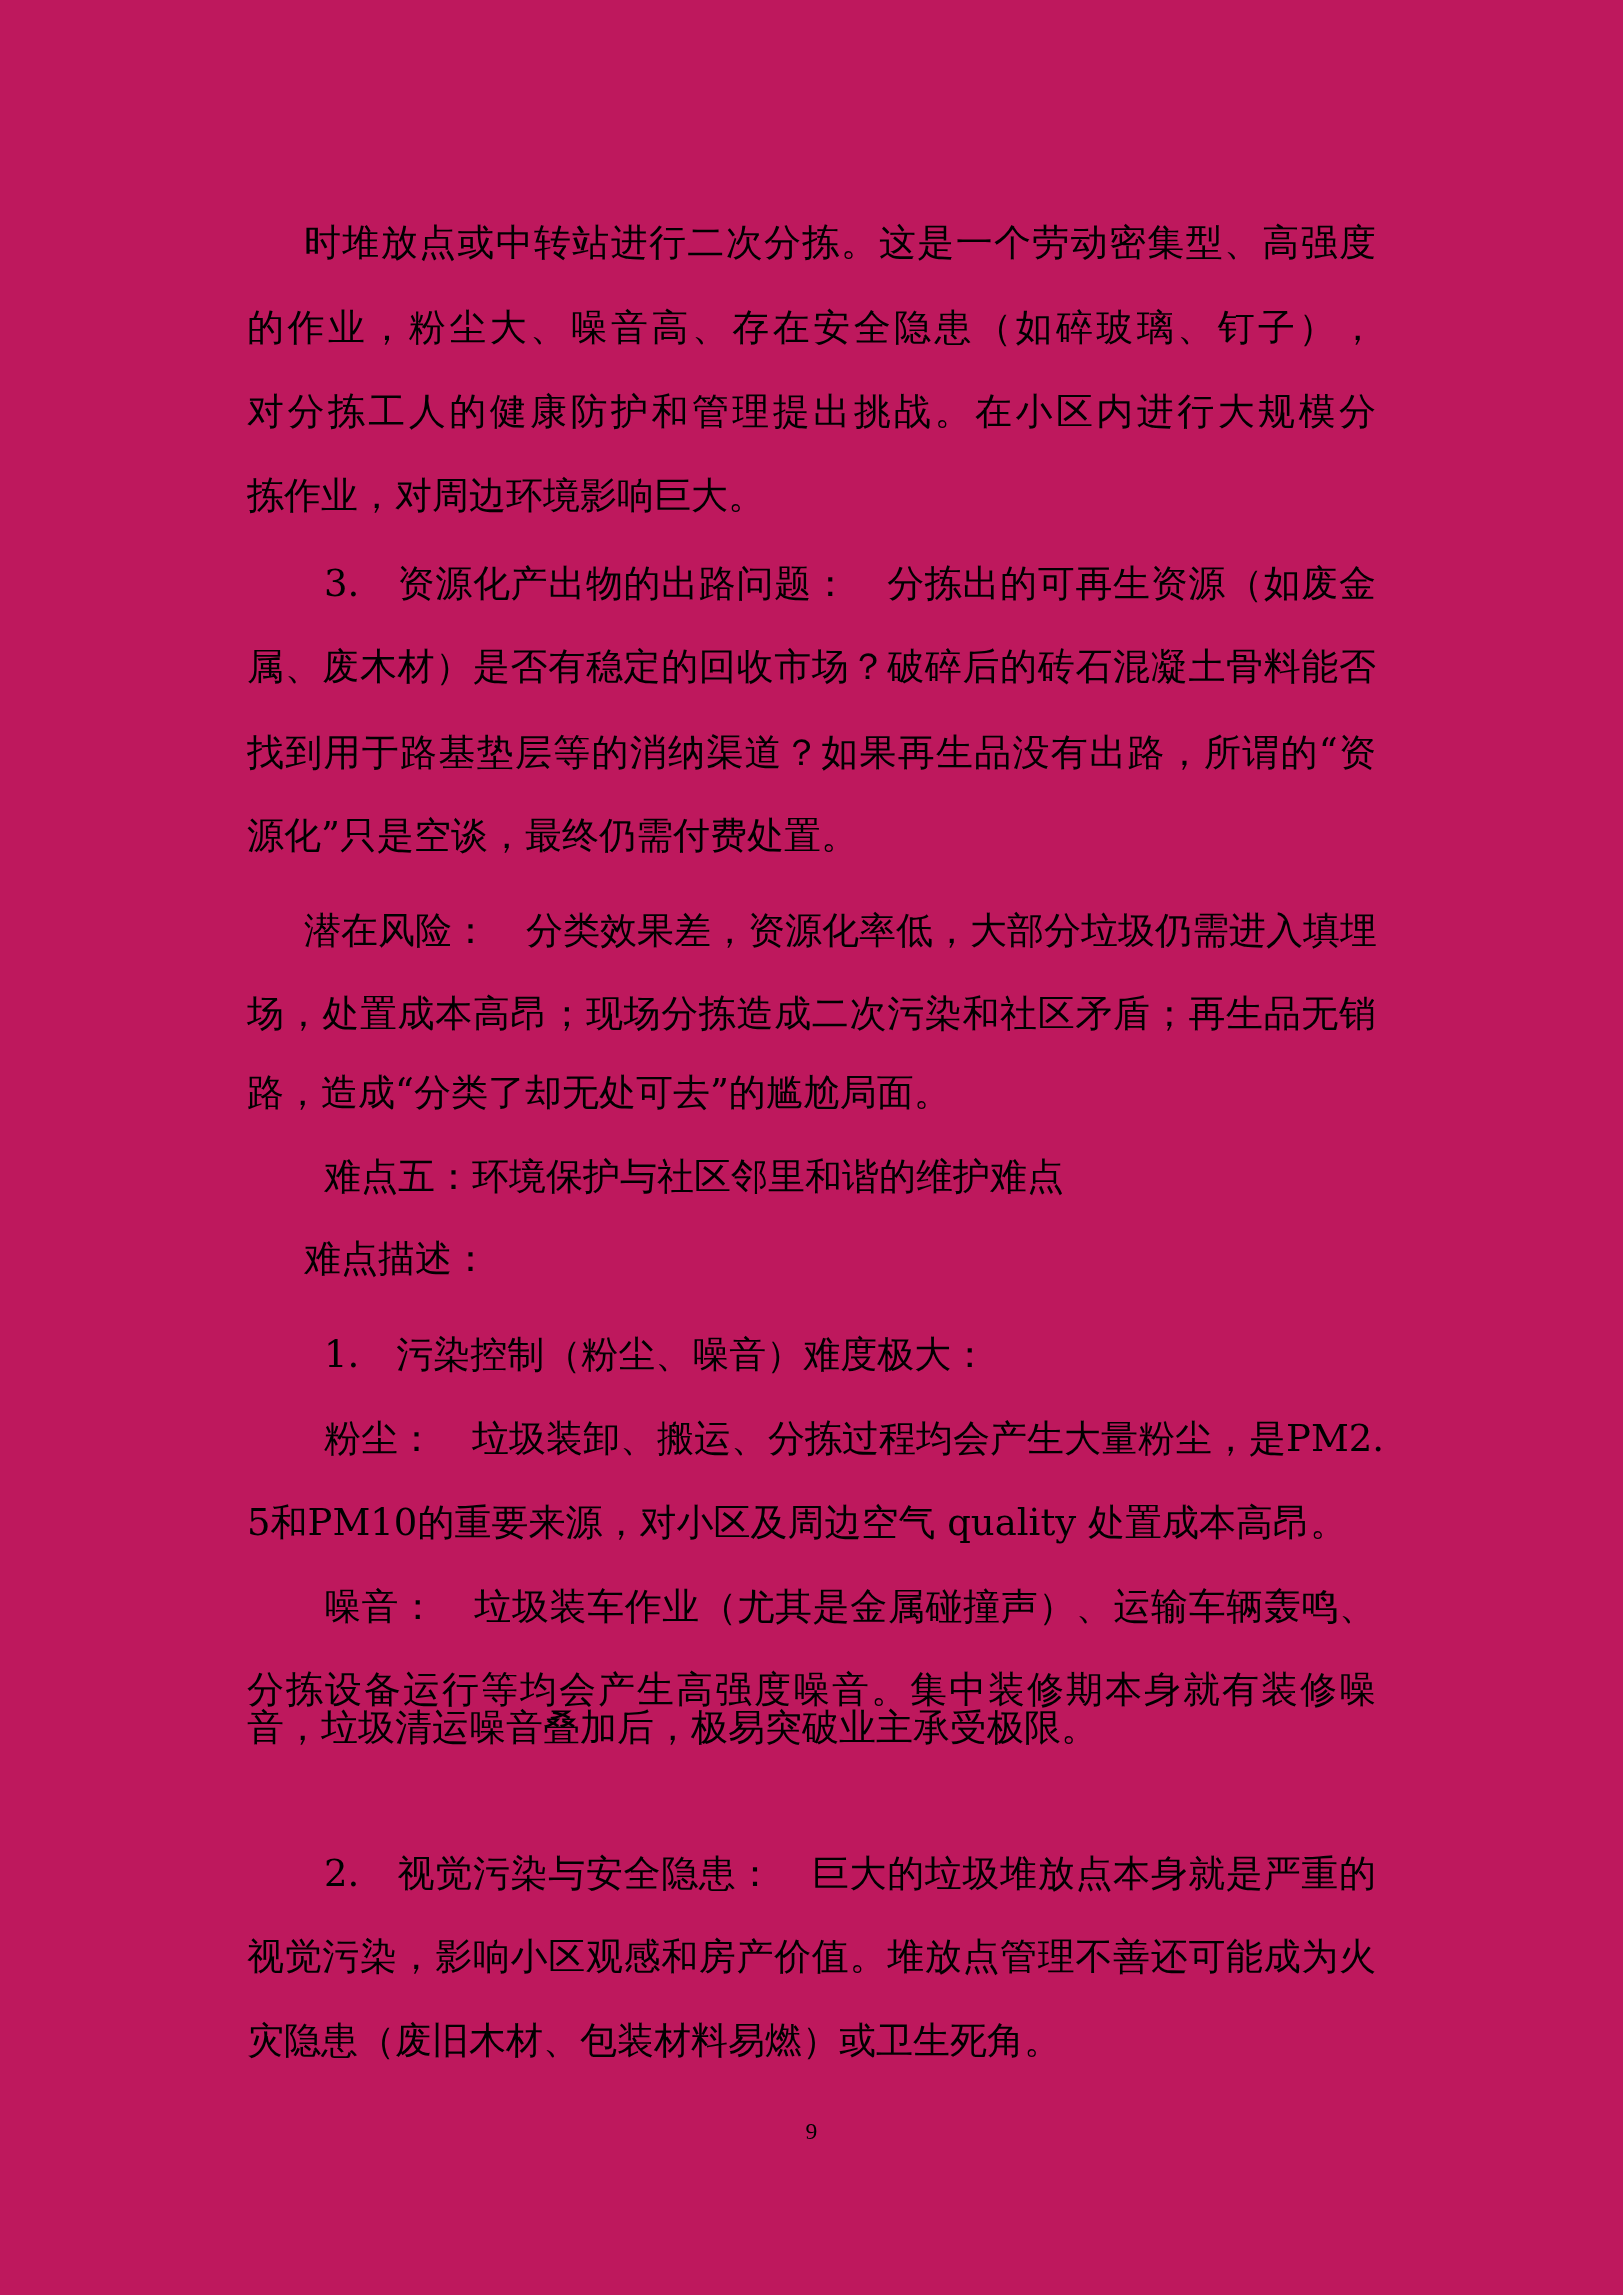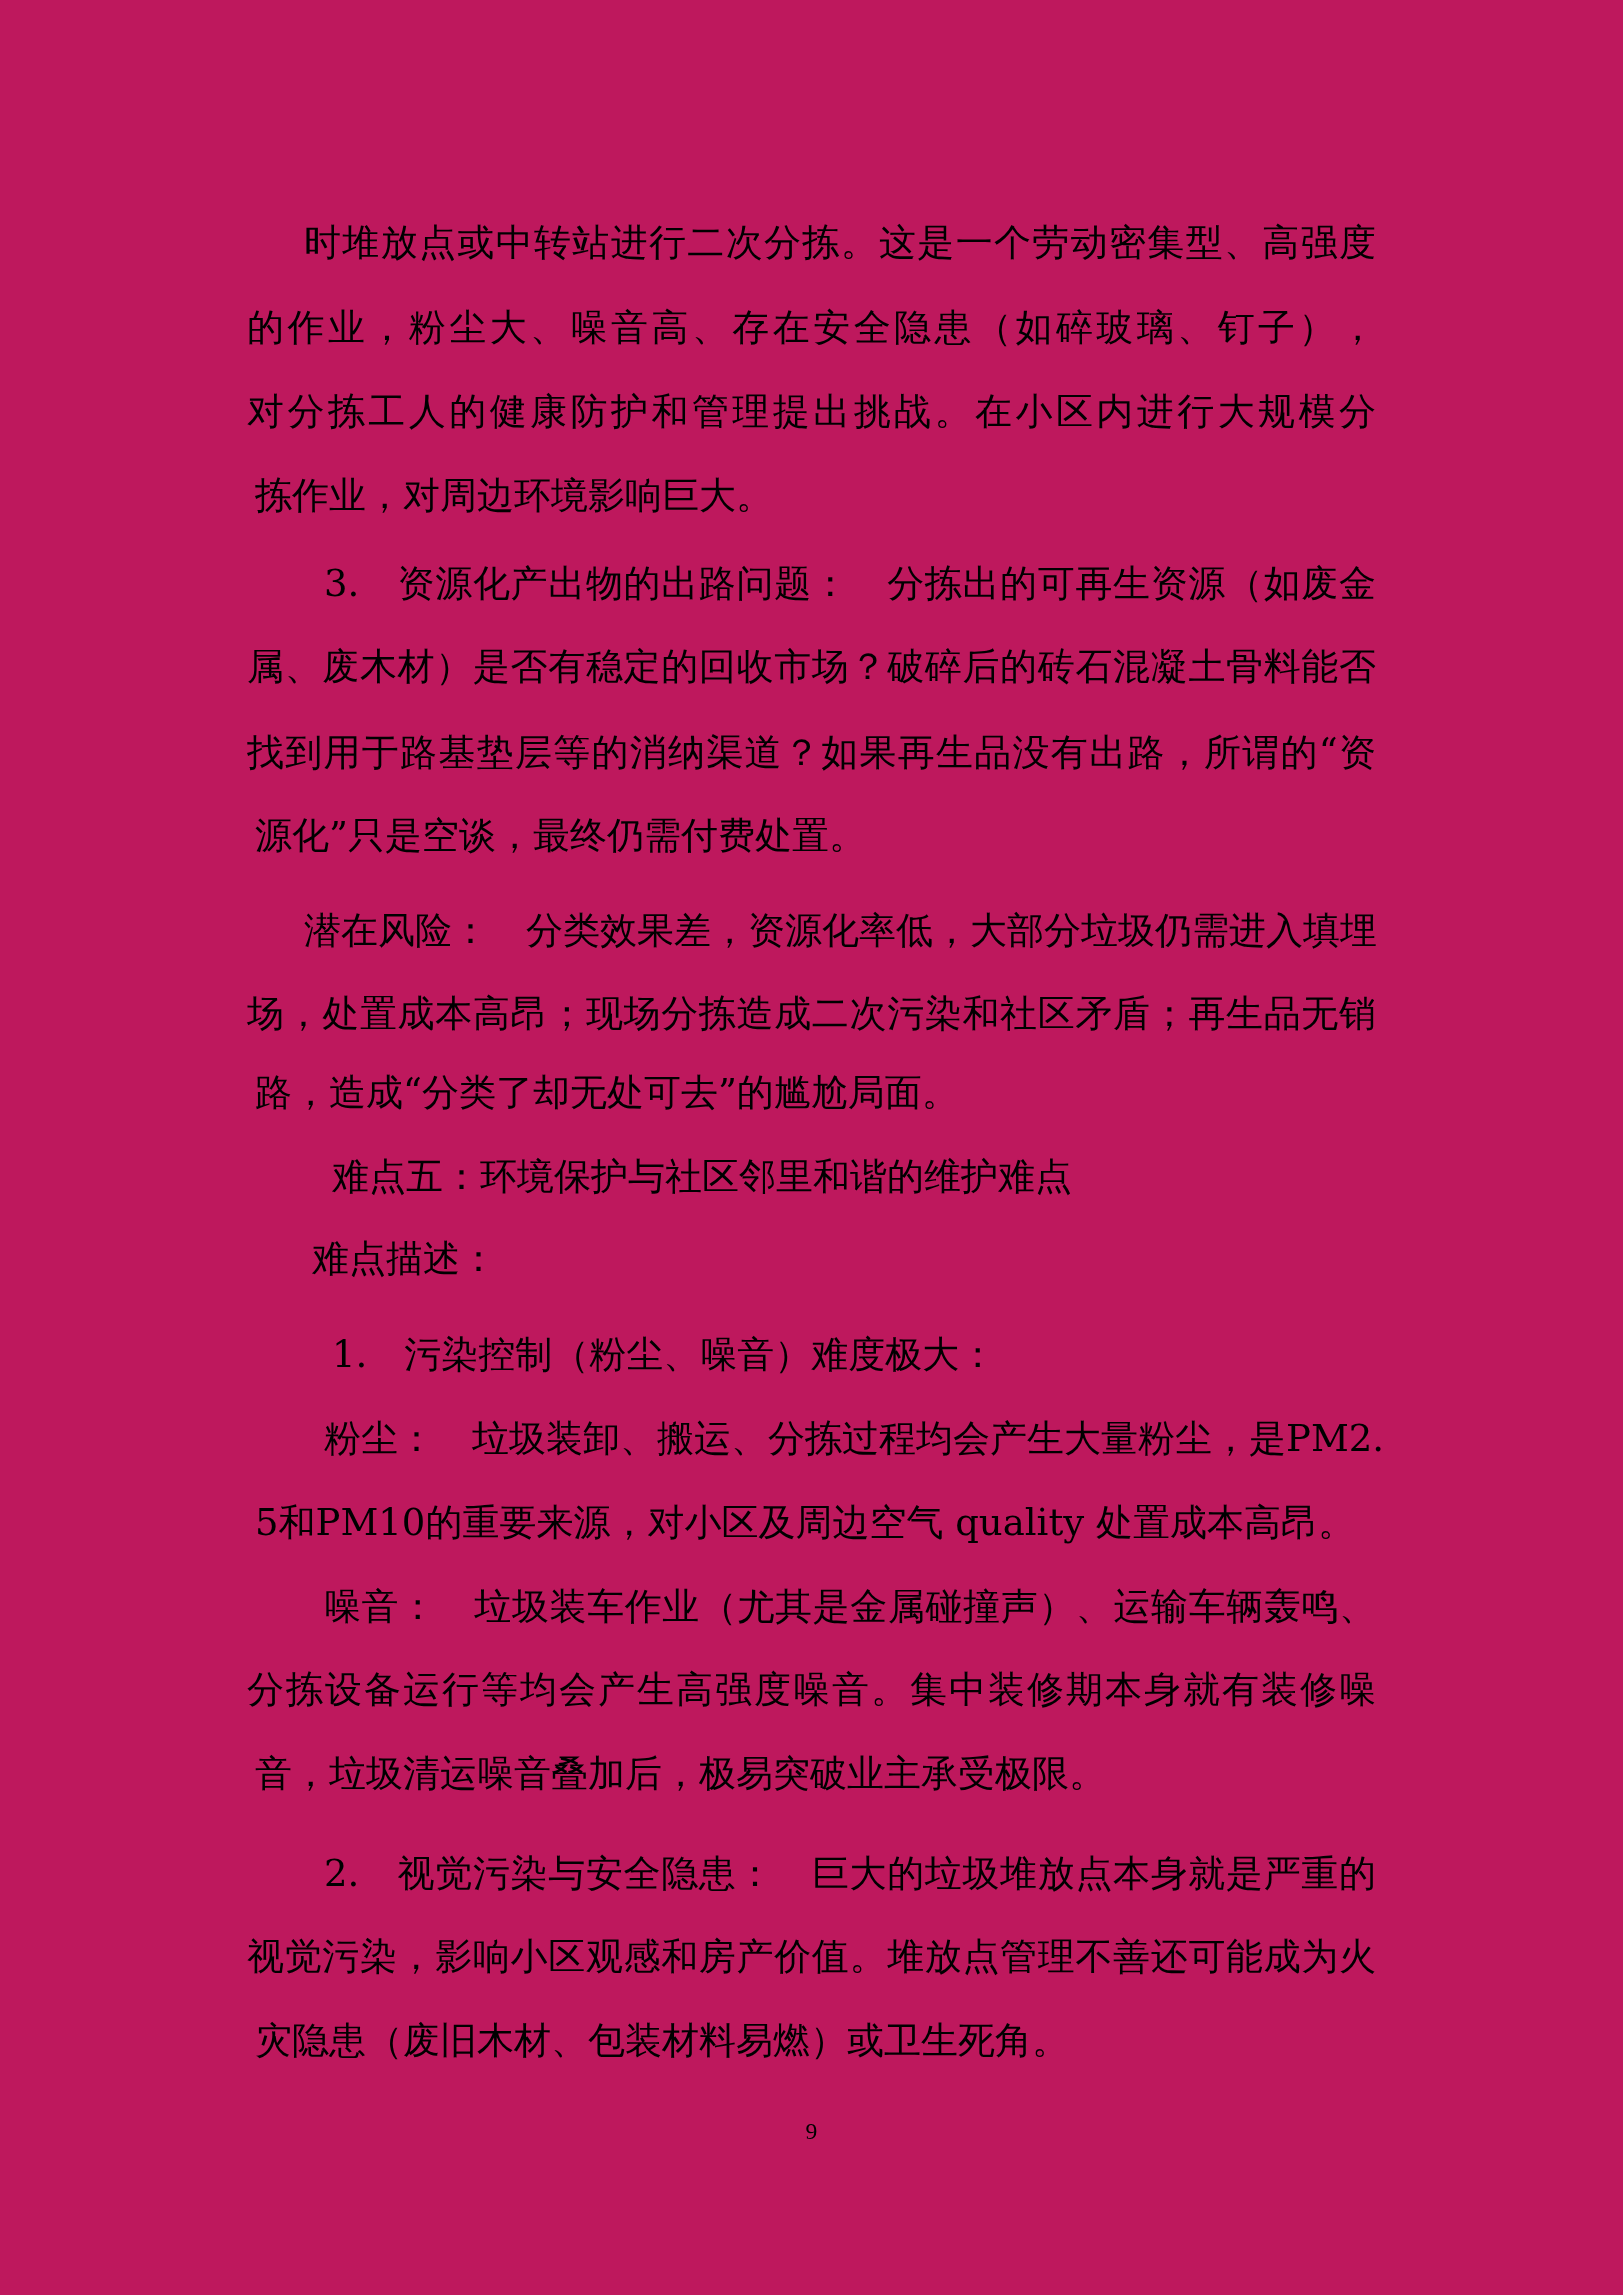--- a/index.html
+++ b/index.html
@@ -16,21 +16,21 @@
     height: 42px;
     line-height: 42px;
     font-size: 37px;
     white-space: nowrap;
     overflow: visible;
     color: #000;
   }
   .justify { text-align: justify; text-align-last: justify; }
   .ind1 { left: 304px; width: 1072px; }
   .ind2 { left: 324px; width: 1052px; }
-  .last { text-align: right; text-align-last: left; margin-left: 8px; }
+  .last { text-align: right; text-align-last: left; }
   .pagenum {
     position: absolute; left: 0; width: 1623px; top: 2118px;
     text-align: center; font-size: 23.6px; line-height: 26px;
     font-family: "Liberation Serif", "DejaVu Serif", serif; color: #000;
   }
 </style>
 </head>
 <body>
 
 <div class="page">
@@ -53,21 +53,21 @@
 
   <div class="line last ind1" style="top:1238px">难点描述：</div>
 
   <div class="line last ind2" style="top:1334px">1.　污染控制（粉尘、噪音）难度极大：</div>
 
   <div class="line justify ind2" style="top:1418px">粉尘：　垃圾装卸、搬运、分拣过程均会产生大量粉尘，是PM2.</div>
   <div class="line last" style="top:1502px">5和PM10的重要来源，对小区及周边空气 quality 处置成本高昂。</div>
 
   <div class="line justify ind2" style="top:1586px">噪音：　垃圾装车作业（尤其是金属碰撞声）、运输车辆轰鸣、</div>
   <div class="line justify" style="top:1669px">分拣设备运行等均会产生高强度噪音。集中装修期本身就有装修噪</div>
-  <div class="line last" style="top:1753px">音，垃圾清运噪音叠加后，极易突破业主承受极限。</div>
+  <div class="line last" style="top:1707px">音，垃圾清运噪音叠加后，极易突破业主承受极限。</div>
 
   <div class="line justify ind2" style="top:1853px">2.　视觉污染与安全隐患：　巨大的垃圾堆放点本身就是严重的</div>
   <div class="line justify" style="top:1936px">视觉污染，影响小区观感和房产价值。堆放点管理不善还可能成为火</div>
   <div class="line last" style="top:2020px">灾隐患（废旧木材、包装材料易燃）或卫生死角。</div>
 
   <div class="pagenum">9</div>
 </div>
 
 
 </body></html>

